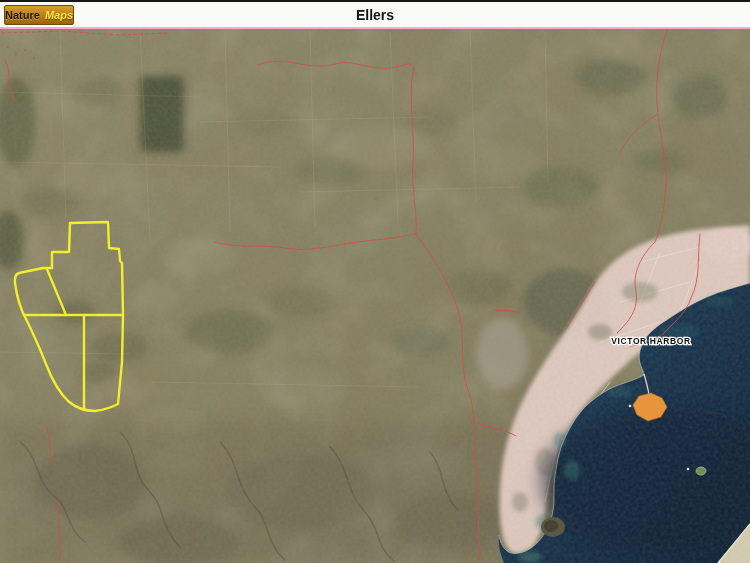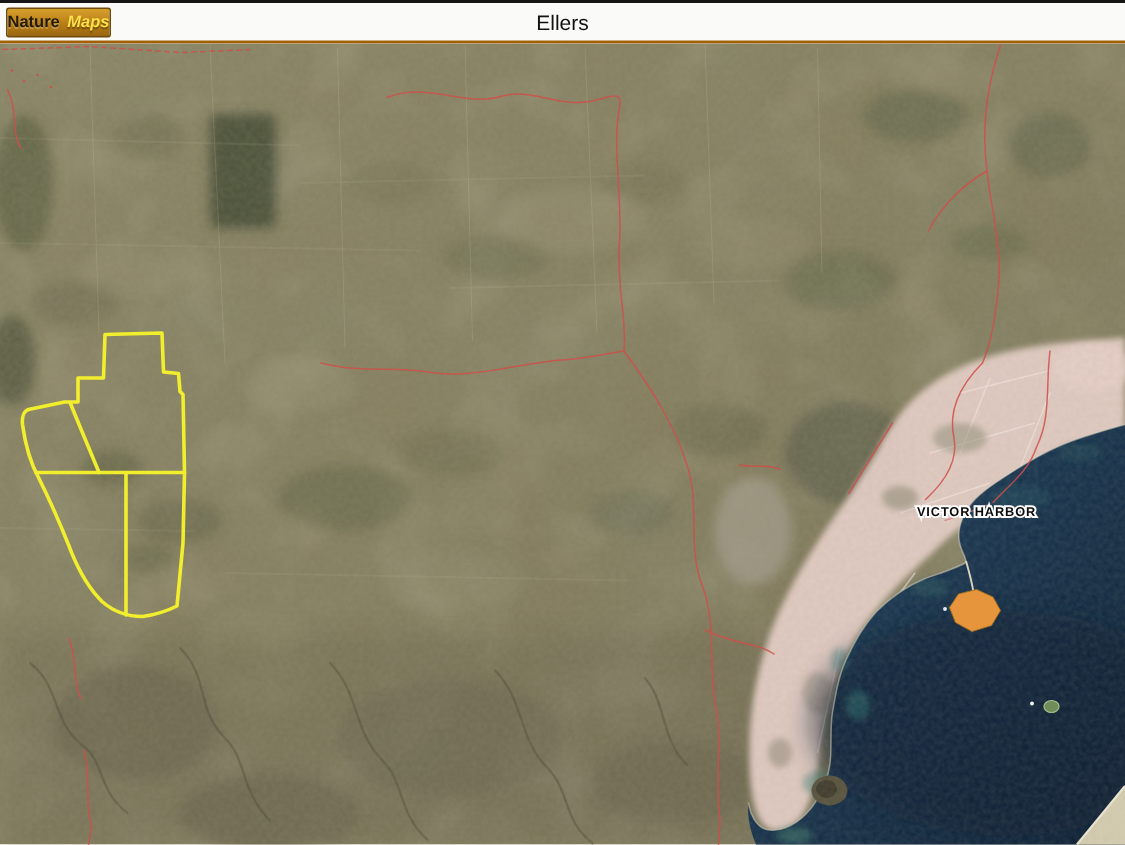--- a/index.html
+++ b/index.html
@@ -9,23 +9,23 @@
           border-top:2px solid #161616;box-sizing:border-box;}
   .logo{position:absolute;left:4px;top:3px;width:70px;height:20px;
         background:linear-gradient(#d79f2d,#b87f16 55%,#996512);
         border:1px solid #6e4c0c;border-radius:2px;box-sizing:border-box;
         display:flex;align-items:center;justify-content:space-between;
         font-size:11px;font-weight:bold;letter-spacing:0;line-height:1;}
   .logo-nature{color:#221b0a;text-shadow:0 1px 0 rgba(255,255,255,.25);}
   .logo-maps{color:#ffe14a;text-shadow:0 1px 1px rgba(60,40,0,.6);font-style:italic;}
   .title{position:absolute;left:0;top:0;width:100%;height:25px;margin:0;
          display:flex;align-items:center;justify-content:center;
-         font-size:14px;font-weight:normal;color:#111;}
+         font-size:14px;font-weight:bold;color:#111;}
   .map{position:absolute;left:0;top:27px;width:750px;height:376px;
-       border-top:2px solid #a16207;box-sizing:border-box;cursor:crosshair;}
+       border-top:2px solid #f9a8d4;box-sizing:border-box;cursor:crosshair;}
   .map svg{display:block;}
 </style>
 </head>
 <body>
 
 <div class="page">
 
   <div class="header">
     <div class="title">Ellers</div>
     <div class="logo">

